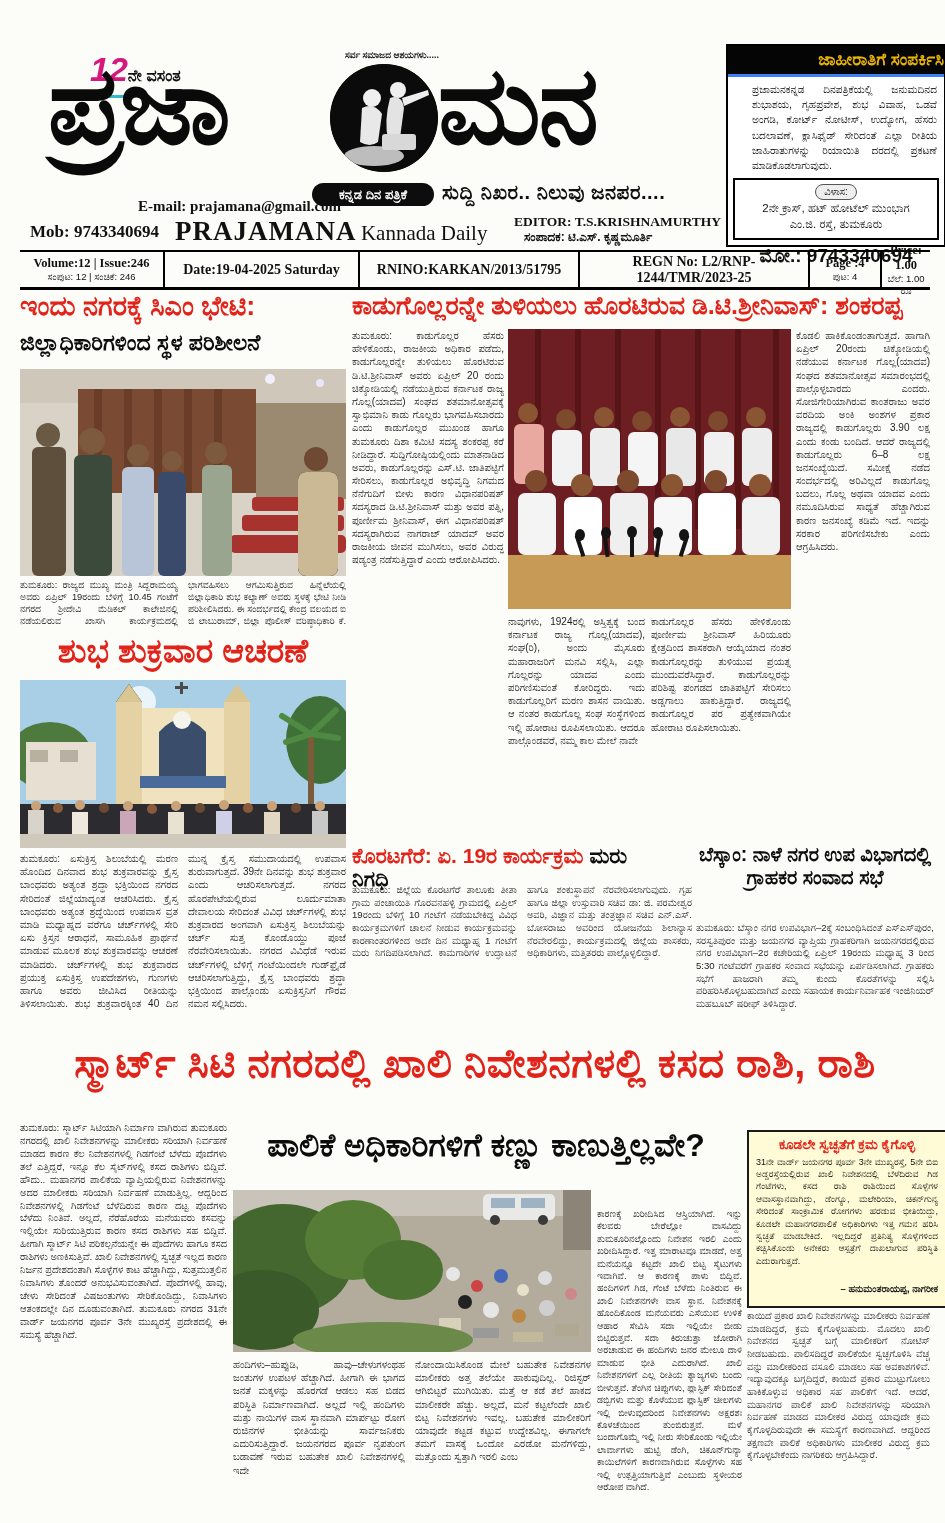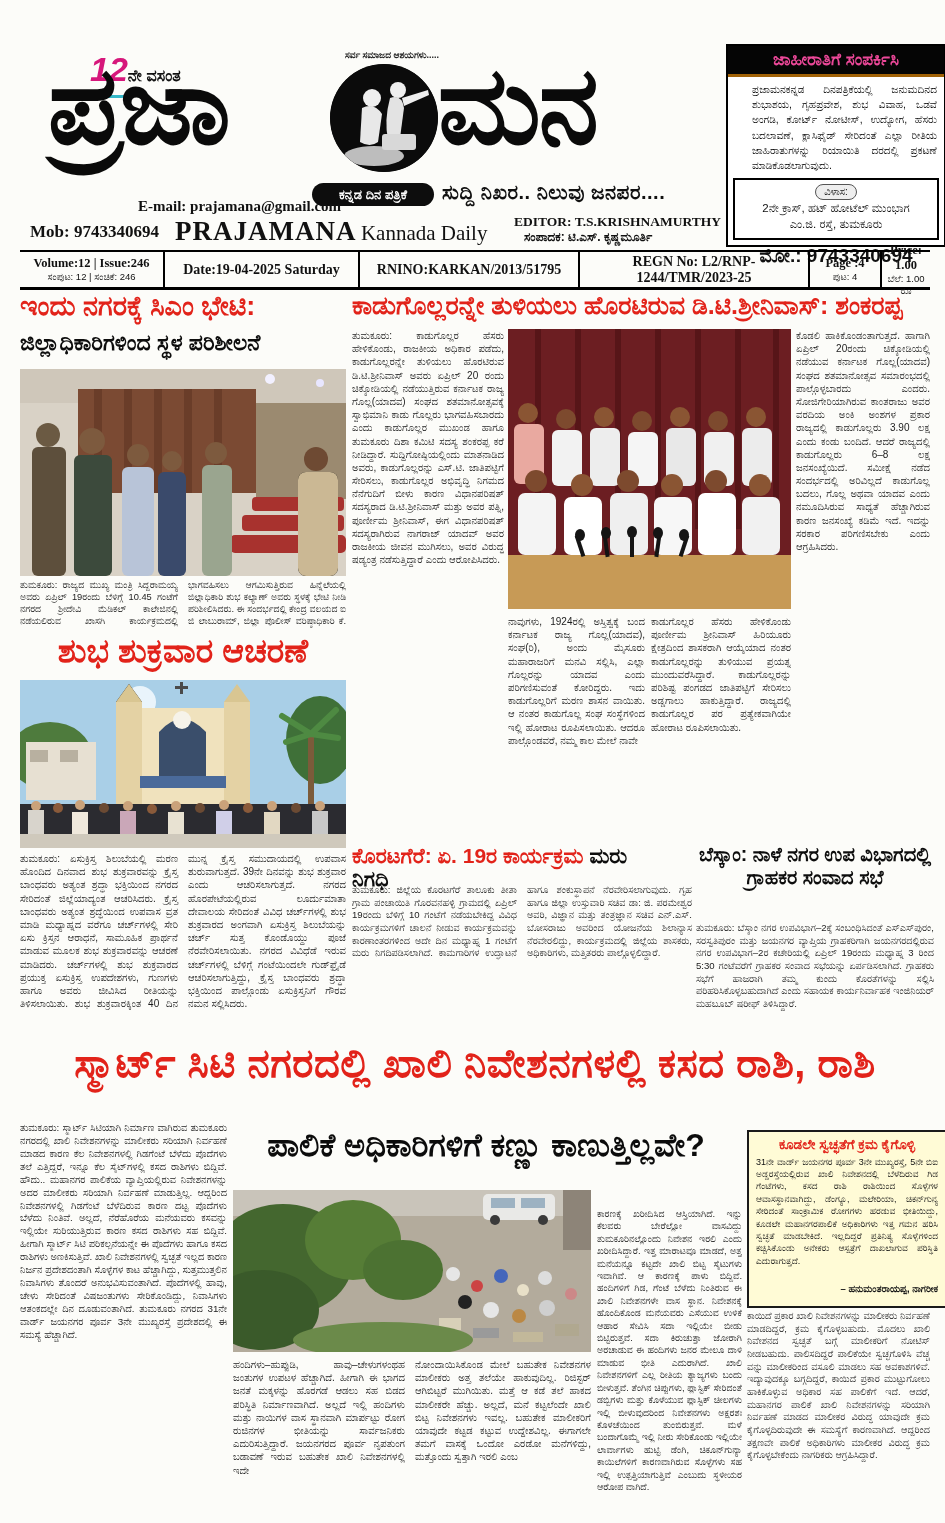--- a/index.html
+++ b/index.html
@@ -15,22 +15,22 @@
   .hl{font-weight:bold;margin:0;line-height:1.08;}
   .body-txt{font-size:10px;line-height:1.32;text-align:justify;color:#1c1c1c;overflow:hidden;}
   .cols2{column-count:2;column-gap:10px;}
   .center{text-align:center;}
   
   .mast-title{font-weight:bold;color:#0a0a0a;letter-spacing:-2px;}
   .pill{background:#0d0d0d;color:#fff;border-radius:13px;text-align:center;font-weight:bold;}
   .logo-circle{border-radius:50%;background:#111;overflow:hidden;}
   
   .ad-box{border:2px solid #000;background:#fff;}
-  .ad-title{background:#050505;color:#ec4899;text-align:center;font-weight:bold;
-            font-size:17px;padding:4px 0;border-bottom:3px solid #a16207;}
+  .ad-title{background:#050505;color:#eab308;text-align:right;font-weight:bold;
+            font-size:17px;padding:4px 0;border-bottom:3px solid #3b82f6;}
   .ad-body{font-size:10.5px;line-height:1.45;text-align:justify;padding:5px 7px 3px 24px;}
   .ad-inner{border:2px solid #000;margin:2px 5px;padding:3px 4px 5px 4px;text-align:center;font-size:11.5px;line-height:1.4;}
   .addr-pill{display:inline-block;border:1px solid #555;border-radius:9px;padding:0 8px;font-size:10px;background:#eee;}
   .ad-phone{text-align:center;font-size:19px;font-weight:bold;padding-top:3px;}
   
   .info-bar{border-top:2px solid #000;border-bottom:3px solid #000;display:flex;align-items:stretch;}
   .info-cell{display:flex;flex-direction:column;justify-content:center;text-align:center;padding:2px 4px;}
   .info-cell + .info-cell{border-left:2px solid #000;}
   .info-en{font-size:12.5px;font-weight:bold;font-family:"Liberation Serif",serif;}
   .info-kn{font-size:9.5px;}

